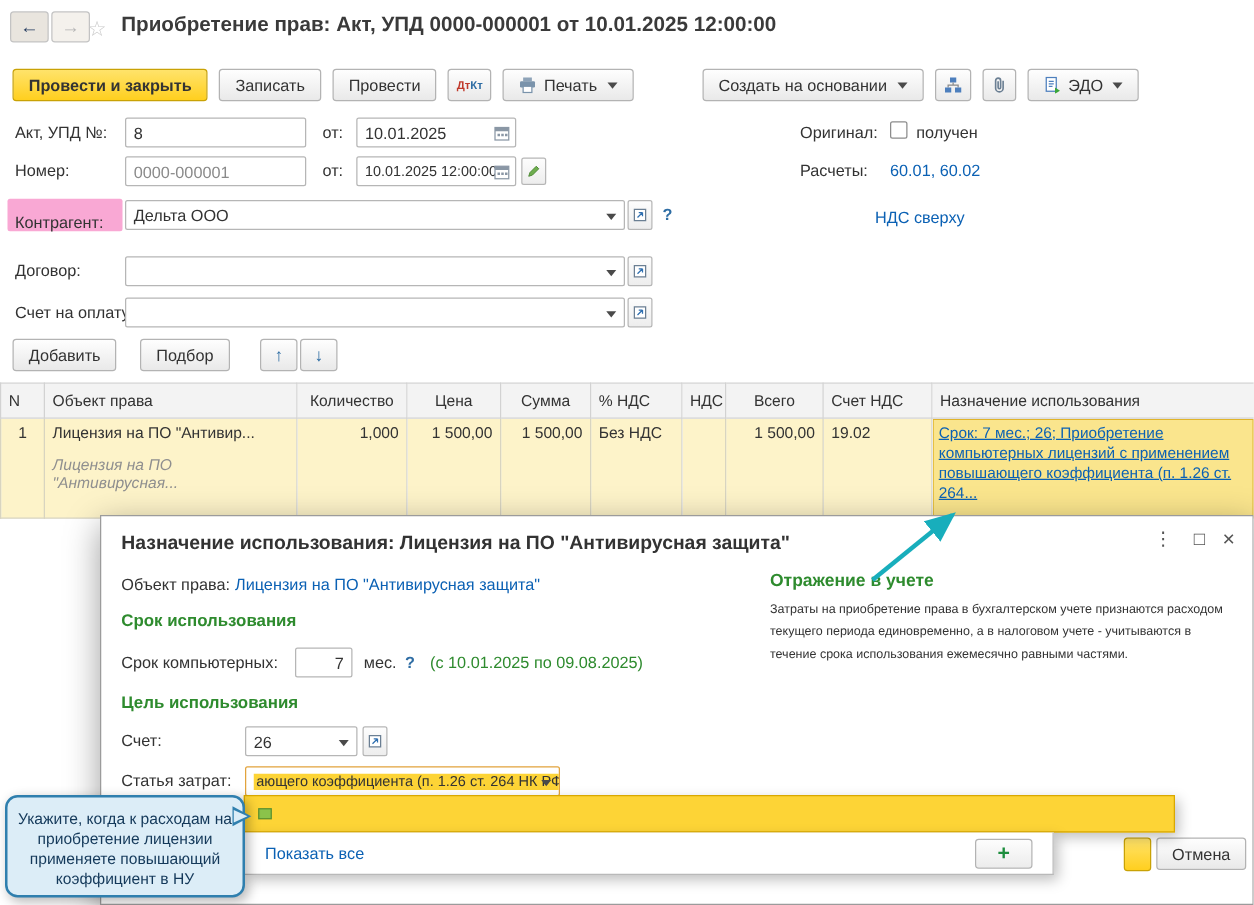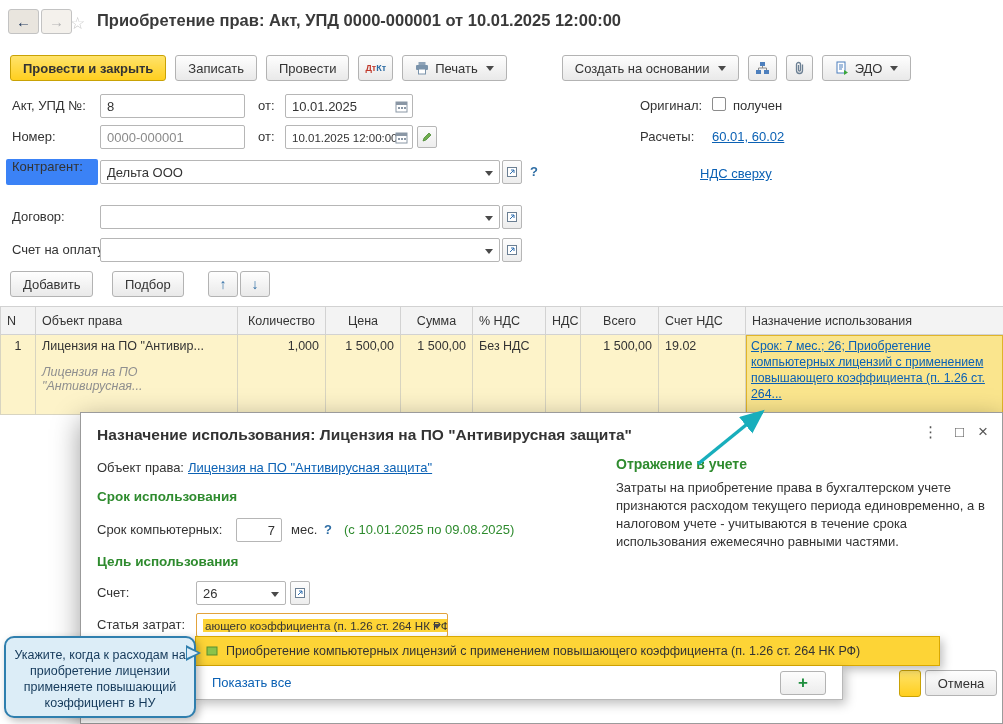--- a/index.html
+++ b/index.html
@@ -1,19 +1,19 @@
 <!DOCTYPE html>
 <html><head>
 <meta charset="utf-8">
 <style>
 *{margin:0;padding:0;box-sizing:border-box}
 body{width:1003px;height:724px;font-family:"Liberation Sans",sans-serif;background:#fff}
 #root{position:relative;width:1003px;height:724px;overflow:hidden;font-size:13px;color:#333;background:#fff}
 .lbl{position:absolute;font-size:13px;color:#333;white-space:nowrap}
-.link{color:#0b61b4;text-decoration:underline;cursor:pointer;white-space:nowrap}
+.link{color:#0b61b4;cursor:pointer;white-space:nowrap}
 .link.nu{text-decoration:none}
 
 .btn{height:26px;padding:0 12px;border:1px solid #b3b3b3;border-radius:3px;background:linear-gradient(#fefefe,#e9e9e9);font-family:inherit;font-size:13px;color:#333;display:inline-flex;align-items:center;gap:6px;white-space:nowrap;cursor:default}
 .btn.primary{background:linear-gradient(#ffe36b,#ffcf1f);border-color:#c9a205;font-weight:700}
 .btn.icon{padding:0 6px}
 .caret{width:0;height:0;border-left:4px solid transparent;border-right:4px solid transparent;border-top:5px solid #4a4a4a;margin-left:2px}
 
 .titlebar{position:absolute;left:0;top:0;width:100%;height:46px;background:#fff}
 .navbtn{position:absolute;top:9px;width:31px;height:25px;border:1px solid #c3c3c3;border-radius:3px;background:#f4f1ec;display:flex;align-items:center;justify-content:center;font-size:15px}
 .navbtn.back{color:#223a5e;font-weight:700;background:#e9e5de}
@@ -29,38 +29,38 @@
 .input{position:absolute;height:24px;background:#fff;border:1px solid #b6b6b6;border-radius:2px;font-size:13px;color:#333;padding:3px 6px;white-space:nowrap;overflow:hidden}
 .input .val{display:block;line-height:17px}
 .input.gray .val{color:#8a8a8a}
 .input.combo{}
 .ccaret{position:absolute;right:6px;top:10px;width:0;height:0;border-left:4px solid transparent;border-right:4px solid transparent;border-top:5px solid #4a4a4a}
 .calicon{position:absolute;right:4px;top:5px}
 .openbtn{position:absolute;width:20px;height:24px;border:1px solid #b6b6b6;border-radius:2px;background:linear-gradient(#fdfdfd,#ededed);display:flex;align-items:center;justify-content:center}
 .smallbtn{position:absolute;width:20px;height:22px;border:1px solid #b6b6b6;border-radius:2px;background:linear-gradient(#fdfdfd,#ededed);display:flex;align-items:center;justify-content:center}
 .checkbox{position:absolute;width:14px;height:14px;border:1px solid #8c8c8c;border-radius:2px;background:#fff}
 .help{position:absolute;color:#2e6da4;font-weight:700;font-size:13px}
-.greenlbl{position:absolute;left:6px;top:159px;width:92px;height:26px;background:#3b82f6;display:flex;align-items:flex-start;padding-left:6px;border-radius:2px}
+.greenlbl{position:absolute;left:6px;top:159px;width:92px;height:26px;background:#f9a8d4;display:flex;align-items:flex-end;padding-left:6px;border-radius:2px}
 .mvbtn{position:absolute;width:30px;height:26px;border:1px solid #b3b3b3;border-radius:3px;background:linear-gradient(#fefefe,#e9e9e9);display:flex;align-items:center;justify-content:center;color:#2e6da4;font-weight:700;font-size:14px}
 
 .grid{position:absolute;left:0;top:306px;width:1003px;border-collapse:collapse;table-layout:fixed;font-size:12.5px}
 .grid th{background:#f3f3f3;border:1px solid #d2d2d2;font-weight:400;color:#333;padding:5px 6px;text-align:left;height:28px;overflow:hidden;white-space:nowrap}
 .grid th.r{text-align:center}
 .grid td{border:1px solid #d8d4c0;padding:4px 6px;vertical-align:top;height:80px;background:#fdf3c9;overflow:hidden}
 .grid td.r{text-align:right}
 .grid td.c{text-align:center}
 .grid td.usage{background:#fae58d;box-shadow:inset 0 0 0 1px #e0b42a;padding:3px 5px}
 .usage-link{color:#0b61b4;text-decoration:underline;line-height:16px;font-size:12.3px}
 .obj2{font-style:italic;color:#8f8f8f;margin-top:12px;line-height:14px}
 
 .dialog{position:absolute;left:80px;top:412px;width:923px;height:312px;background:#fff;border:1px solid #9b9b9b;box-shadow:0 8px 26px rgba(0,0,0,.38);z-index:10}
 .dlg-title{position:absolute;left:16px;top:13px;font-size:15.5px;font-weight:700;color:#333;white-space:nowrap}
 .dlg-ctrl{position:absolute;top:10px;color:#555;font-size:15px;line-height:18px;cursor:default}
 .section-h{position:absolute;font-weight:700;color:#2e8b2e;font-size:13.5px;white-space:nowrap}
-.para{position:absolute;width:374px;font-size:13px;line-height:18px;color:#333}
+.para{position:absolute;width:374px;font-size:10px;line-height:18px;color:#333}
 .green-text{color:#2e8b2e}
 .hl{background:#fdd436;padding:0 2px}
 
 .popup-row{position:absolute;left:195px;top:636px;width:745px;height:30px;background:#fdd436;border:1px solid #d9a800;display:flex;align-items:center;gap:8px;padding:0 10px;font-size:12.5px;color:#333;z-index:30;white-space:nowrap;overflow:hidden;box-shadow:3px 4px 10px rgba(0,0,0,.25)}
 .popup-footer{position:absolute;left:195px;top:666px;width:648px;height:34px;background:#fff;border:1px solid #b9b9b9;border-top:none;display:flex;align-items:center;padding:0 16px;z-index:30;box-shadow:3px 4px 10px rgba(0,0,0,.25)}
 .plus-btn{margin-left:auto;width:46px;height:24px;border:1px solid #b3b3b3;border-radius:3px;background:linear-gradient(#fdfdfd,#ececec);color:#1e8e3e;font-size:17px;font-weight:700;display:flex;align-items:center;justify-content:center}
 
 .tooltip{position:absolute;left:4px;top:636px;width:192px;height:82px;background:#dcedf7;border:2px solid #2f7fae;border-radius:10px;padding:9px 6px;font-size:12.5px;line-height:16px;color:#14395a;text-align:center;z-index:40;box-shadow:3px 3px 9px rgba(0,0,0,.28)}
 .tooltip:after{content:"";position:absolute;right:-15px;top:7px;border:8px solid transparent;border-left:15px solid #2f7fae}
 .tooltip:before{content:"";position:absolute;right:-9px;top:10px;border:5px solid transparent;border-left:11px solid #dcedf7;z-index:1}
@@ -306,21 +306,20 @@
     <div class="para" style="left:535px;top:66px">Затраты на приобретение права в бухгалтерском учете признаются расходом текущего периода единовременно, а в налоговом учете - учитываются в течение срока использования ежемесячно равными частями.</div>
 
     <div style="position:absolute;left:818px;top:257px;width:22px;height:27px;background:linear-gradient(#ffe36b,#ffcf1f);border:1px solid #c9a205;border-radius:3px"></div>
     <button class="btn" style="position:absolute;left:844px;top:257px;width:72px;justify-content:center">Отмена</button>
   </div>
 
   <div class="popup-row">
     <svg width="12" height="12" viewBox="0 0 12 12">
         <rect x="1" y="2" width="10" height="8" fill="#8bc34a" stroke="#5a8f2e"></rect>
       </svg>
-    <span>Приобретение компьютерных лицензий с применением повышающего коэффициента (п. 1.26 ст. 264 НК РФ)</span>
   </div>
   <div class="popup-footer">
     <span class="link nu">Показать все</span>
     <div class="plus-btn">
         <span>+</span>
       </div>
   </div>
 
   <div class="tooltip">
     <span>Укажите, когда к расходам на приобретение лицензии применяете повышающий коэффициент в НУ</span>

